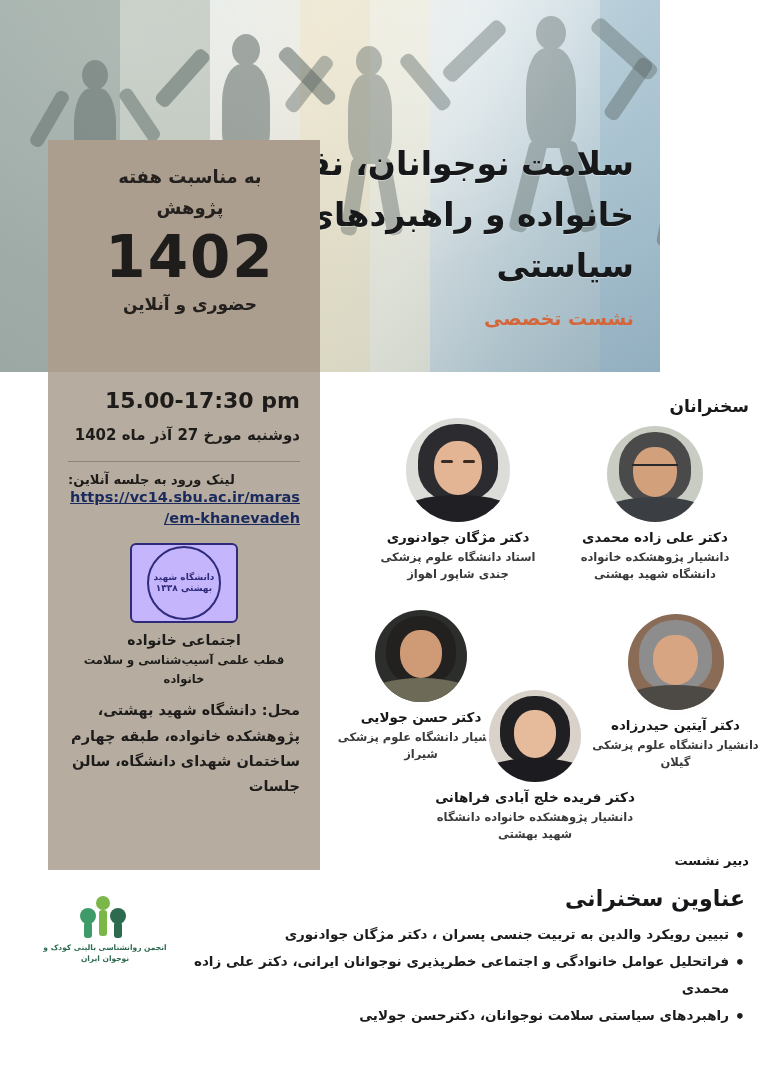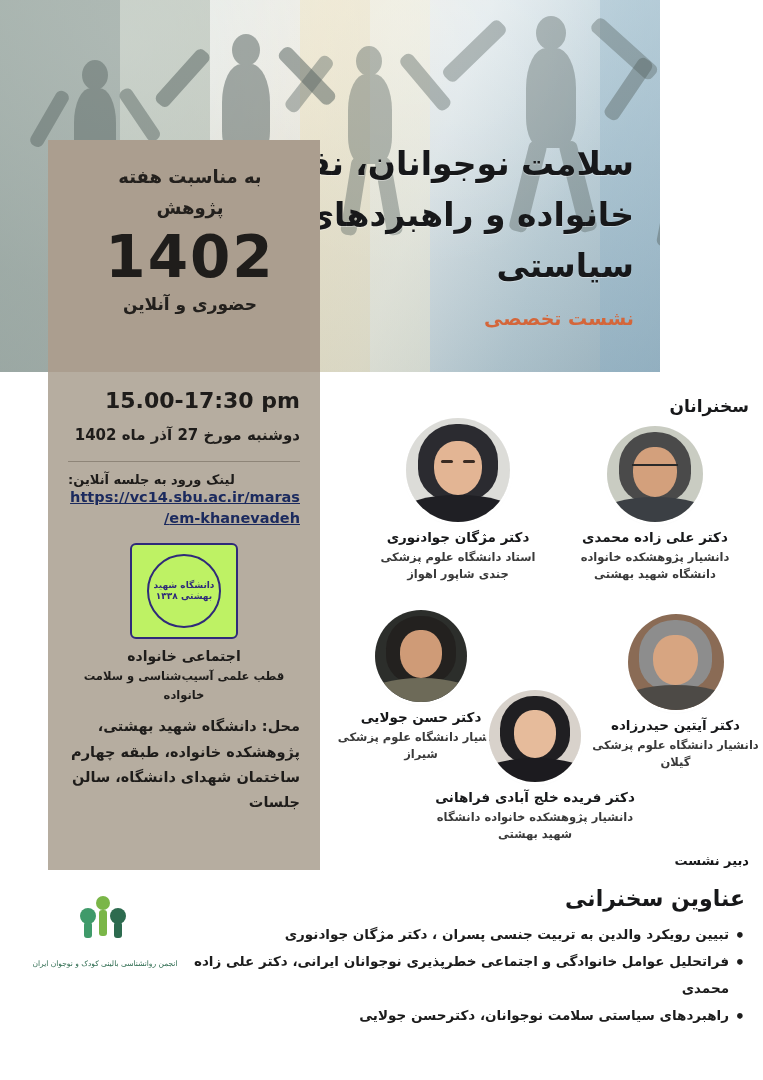--- a/index.html
+++ b/index.html
@@ -62,24 +62,24 @@
   .time { font-size:22px; font-weight:700; direction:ltr; text-align:right; }
   .date { font-size:15px; font-weight:700; margin-top:10px; line-height:1.6; }
   .hr-dash { height:1px; background:#8e8578; margin:14px 0 10px; }
   .link-label { font-size:13px; font-weight:700; text-align:left; }
   .link-url {
     font-size:14.5px; font-weight:700; color:#1b2a5e; direction:ltr;
     text-align:left; margin-top:10px; line-height:1.45; word-break:break-all;
   }
 
   .logo-sbu {
-    width:108px; height:96px; margin:14px auto 6px;
+    width:108px; height:80px; margin:14px auto 6px;
     border:2px solid #2f2a7a; border-radius:6px;
     display:flex; align-items:center; justify-content:center;
-    background:#bef264; position:relative;
+    background:#c4b5fd; position:relative;
   }
   .logo-sbu .ring {
     width:74px;height:74px;border:2px solid #2f2a7a;border-radius:50%;
     display:flex;align-items:center;justify-content:center;
     font-size:9px;color:#2f2a7a;font-weight:700;text-align:center;line-height:1.2;
   }
   .logo-caption { text-align:center; font-size:14px; font-weight:700; line-height:1.6; }
   .logo-caption .sub { font-size:11.5px; font-weight:700; }
   .venue { font-size:14.5px; font-weight:700; line-height:1.75; margin-top:10px; text-align:right; }
 
@@ -136,21 +136,21 @@
     font-size:13.5px; font-weight:700; color:#1c1c1c; line-height:2.0; position:relative;
     padding-right:16px;
   }
   .topics li:before {
     content:"•"; position:absolute; right:0; top:-1px; font-size:16px; color:#1c1c1c;
   }
 
   .bottom-logos { position:absolute; left:30px; top:12px; width:150px; }
   .blogo { display:flex; flex-direction:column; align-items:center; margin-bottom:14px; }
   .blogo .art { width:58px; height:48px; position:relative; }
-  .blogo .cap { font-size:7.5px; font-weight:400; color:#2d6b4f; margin-top:19px; text-align:right; line-height:1.4;}
+  .blogo .cap { font-size:7.5px; font-weight:700; color:#2d6b4f; margin-top:3px; text-align:center; line-height:1.4;}
   .blogo.two .cap { color:#7a1f3d; }
 
   .g-person { position:absolute; border-radius:50%; }
 
 </style>
 </head>
 <body>
 
 <div class="hero">
   <div class="hero-sky"></div>

